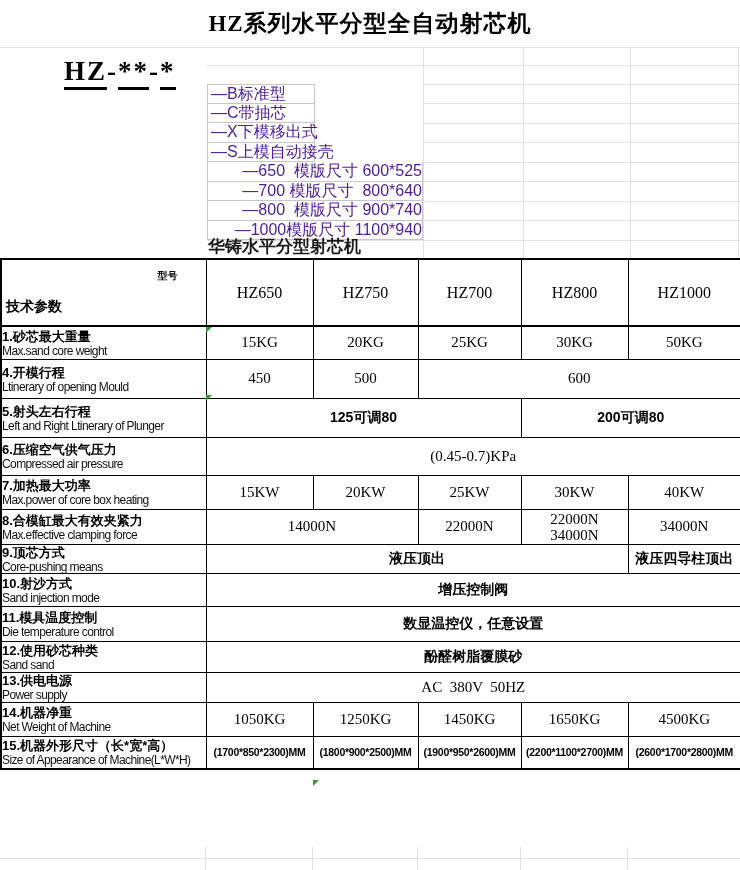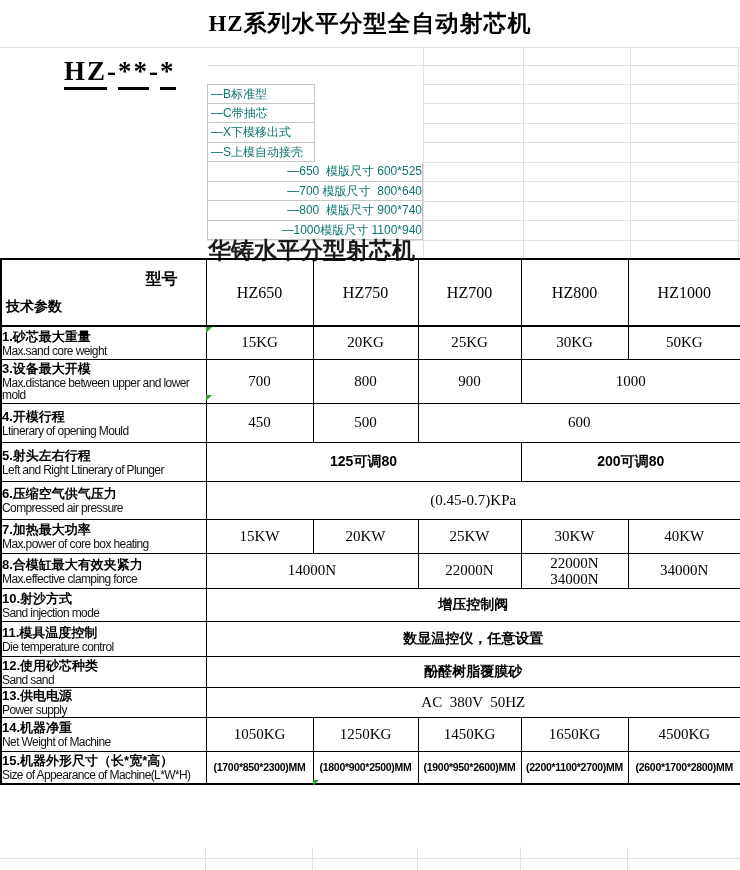--- a/index.html
+++ b/index.html
@@ -19,45 +19,45 @@
   .model-code{
     position:absolute;top:56px;left:54px;
     font-family:"Liberation Serif",serif;font-weight:bold;font-size:27px;letter-spacing:2px;margin-left:10px;
   }
   .model-code .u{border-bottom:3px solid #000;padding-bottom:1px;}
 
   .variant-list{position:absolute;left:207px;top:84px;}
   .variant-item{
     box-sizing:border-box;height:19.5px;line-height:18px;
     border:1px solid #c6c6c6;border-top:none;
-    font-size:12px;padding-left:3px;white-space:pre;color:#0f766e;
+    font-size:16px;padding-left:3px;white-space:pre;color:#4c1d95;
   }
   .variant-item.first{border-top:1px solid #c6c6c6;}
   .variant-item.narrow{width:108px;}
   .variant-item.wide{width:216px;text-align:right;}
 
   .subtitle{
-    position:absolute;left:208px;top:235px;font-size:23px;font-weight:600;color:#1a1a1a;
+    position:absolute;left:208px;top:235px;font-size:17px;font-weight:600;color:#1a1a1a;
     white-space:nowrap;
   }
 
   table.spec{
     position:absolute;left:0;top:258px;width:740px;
     border-collapse:collapse;table-layout:fixed;
     border:2px solid #000;
   }
   table.spec td,table.spec th{
     border:1px solid #000;padding:0;overflow:hidden;vertical-align:middle;
   }
   tr.hdr td, tr.hdr th{border-bottom-width:2px;}
   th.colhead{
     font-family:"Liberation Serif",serif;font-weight:normal;font-size:16px;text-align:center;
   }
   td.corner{position:relative;}
-  .corner-tr{position:absolute;top:9px;right:28px;font-size:16px;font-weight:600;}
+  .corner-tr{position:absolute;top:9px;right:28px;font-size:10px;font-weight:600;}
   .corner-bl{position:absolute;bottom:9px;left:4px;font-size:14px;font-weight:600;}
 
   td.label{padding:2px 2px 2px 3px;vertical-align:middle;}
   td.label .zh{font-size:13px;font-weight:600;line-height:16px;white-space:nowrap;}
   td.label .en{
     font-family:Liberation Sans, sans-serif;font-size:12px;letter-spacing:-0.6px;
     line-height:12px;color:#111;
   }
 
   td.val{
@@ -148,30 +148,20 @@
         <div class="en">Max.sand core weight</div>
       </td>
       <td class="val">15KG</td>
       <td class="val">20KG</td>
       <td class="val">25KG</td>
       <td class="val">30KG</td>
       <td class="val">50KG</td>
     </tr>
 
 
-    <tr style="height:44px">
-      <td class="label">
-        <div class="zh">3.设备最大开模</div>
-        <div class="en">Max.distance between upper and lower mold</div>
-      </td>
-      <td class="val">700</td>
-      <td class="val">800</td>
-      <td class="val">900</td>
-      <td class="val" colspan="2">1000</td>
-    </tr>
 
     <tr style="height:39px">
       <td class="label">
         <div class="zh">4.开模行程</div>
         <div class="en">Ltinerary of opening Mould</div>
       </td>
       <td class="val">450</td>
       <td class="val">500</td>
       <td class="val" colspan="3">600</td>
     </tr>
@@ -210,20 +200,28 @@
         <div class="zh">8.合模缸最大有效夹紧力</div>
         <div class="en">Max.effective clamping force</div>
       </td>
       <td class="val" colspan="2">14000N</td>
       <td class="val">22000N</td>
       <td class="val two">22000N
 34000N</td>
       <td class="val">34000N</td>
     </tr>
 
+    <tr style="height:29px">
+      <td class="label">
+        <div class="zh">9.顶芯方式</div>
+        <div class="en">Core-pushing means</div>
+      </td>
+      <td class="val cn" colspan="4">液压顶出</td>
+      <td class="val cn">液压四导柱顶出</td>
+    </tr>
 
     <tr style="height:33px">
       <td class="label">
         <div class="zh">10.射沙方式</div>
         <div class="en">Sand injection mode</div>
       </td>
       <td class="val cn" colspan="5">增压控制阀</td>
     </tr>
 
     <tr style="height:35px">

